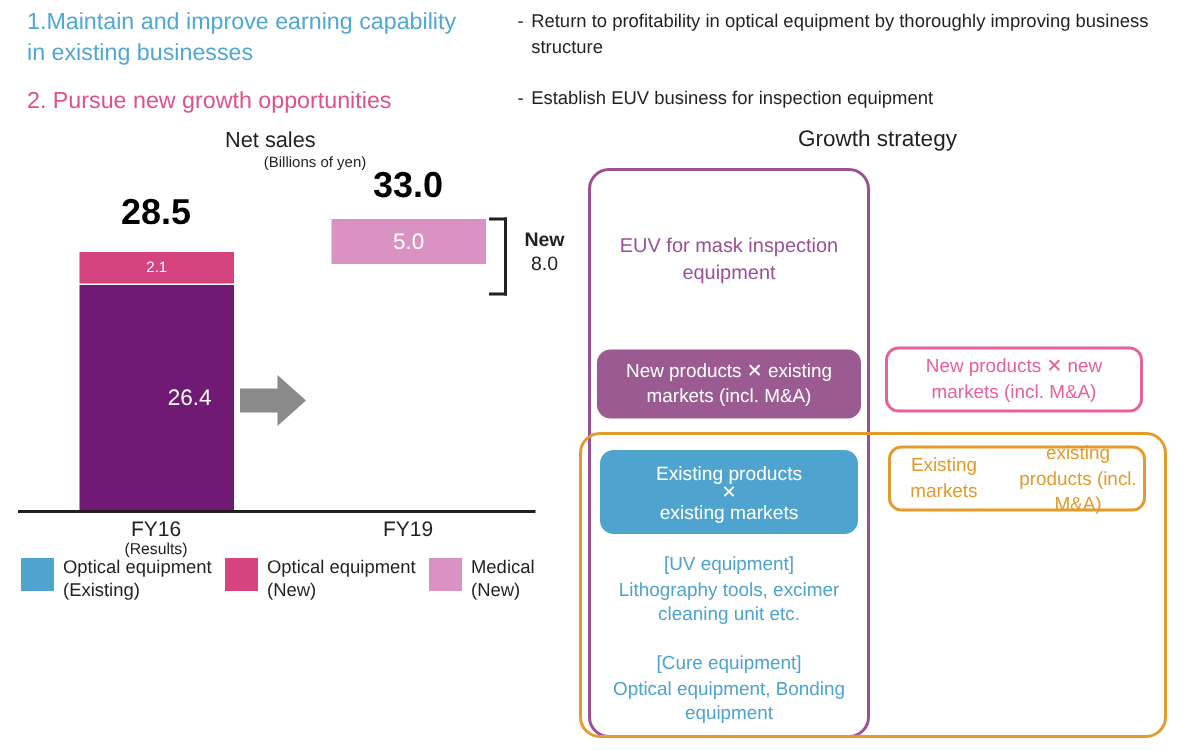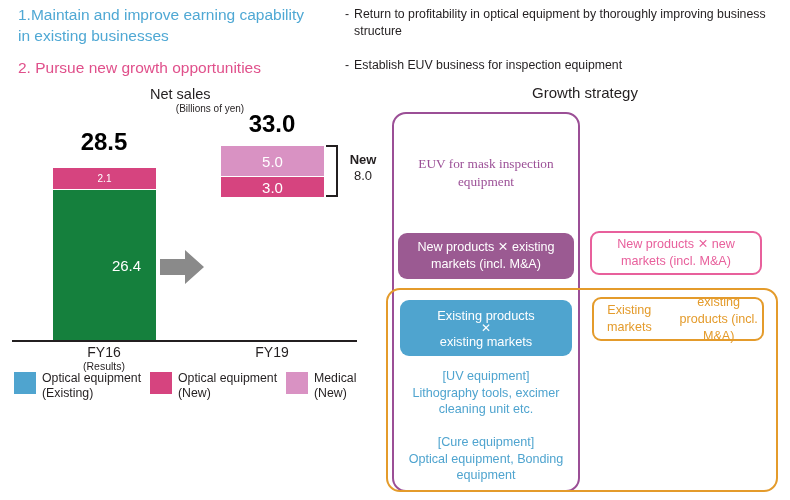--- a/index.html
+++ b/index.html
@@ -135,21 +135,20 @@
     box-sizing: border-box;
     background: transparent;
   }
   #euv-text {
     left: 398px; top: 155px; width: 176px;
     text-align: center;
     color: #9b4f96;
     font-size: 13.3px;
     line-height: 18px;
     white-space: pre-line;
-    font-family: Liberation Serif, serif;
   }
   .pill {
     box-sizing: border-box;
     border-radius: 9px;
     display: flex;
     align-items: center;
     justify-content: center;
     text-align: center;
   }
   #pill-np-em {
@@ -217,31 +216,30 @@
       <span class="dash">-</span>
       <span>Establish EUV business for inspection equipment</span>
     </div>
   </div>
 
   <div id="chart-title" class="abs">Net sales</div>
   <div id="chart-subtitle" class="abs">(Billions of yen)</div>
 
   <div class="abs bar-total" style="left:44px; top:128px; width:120px;">28.5</div>
   <div class="abs seg small" style="left:53px; top:168px; width:103px; height:21px; background:#d6447f;">2.1</div>
-  <div class="abs seg" style="left:53px; top:190px; width:103px; height:150px; background:#15803d;padding-left:44px;">26.4</div>
+  <div class="abs seg" style="left:53px; top:190px; width:103px; height:150px; background:#701a75;padding-left:44px;">26.4</div>
 
   <div id="arrow" class="abs">
     <svg width="44" height="34" viewBox="0 0 44 34">
       <polygon points="0,9 25,9 25,0 44,17 25,34 25,25 0,25" fill="#8a8a8a"></polygon>
     </svg>
   </div>
 
   <div class="abs bar-total" style="left:212px; top:110px; width:120px;">33.0</div>
   <div class="abs seg" style="left:221px; top:146px; width:103px; height:30px; background:#d992c3;">5.0</div>
-  <div class="abs seg" style="left:221px; top:177px; width:103px; height:20px; background:#d6447f;">3.0</div>
 
   <div id="bracket" class="abs"></div>
   <div id="bracket-label" class="abs">
     <span class="b1">New</span>
     <span class="b2">8.0</span>
   </div>
 
   <div class="abs axis-line"></div>
 
   <div class="abs xlabel" style="left:44px; top:344px; width:120px;">FY16</div>

